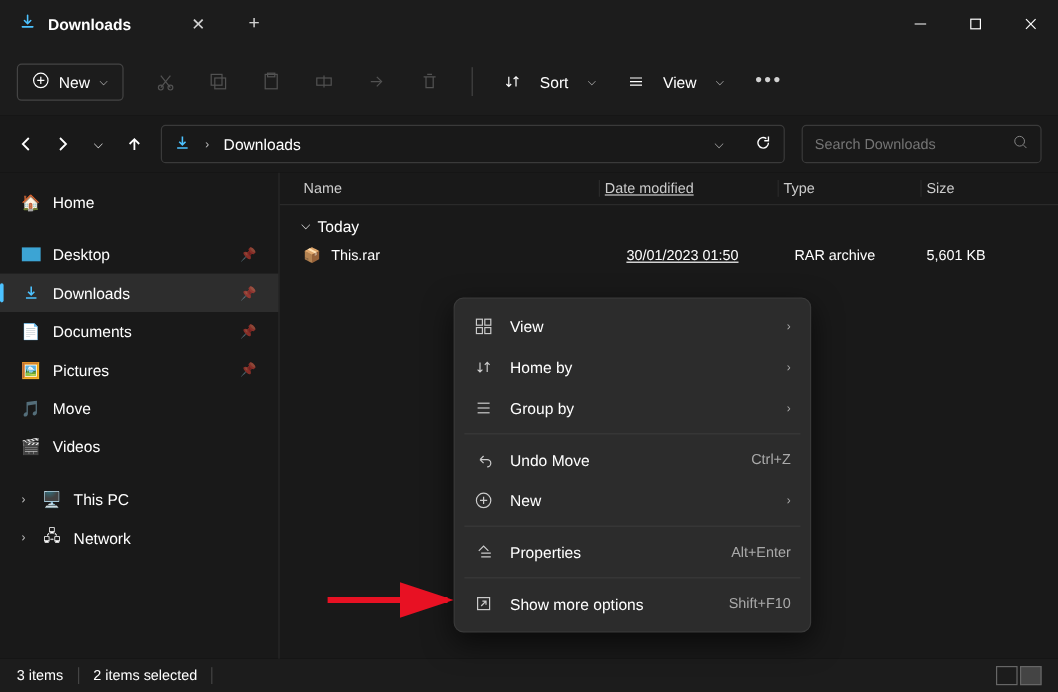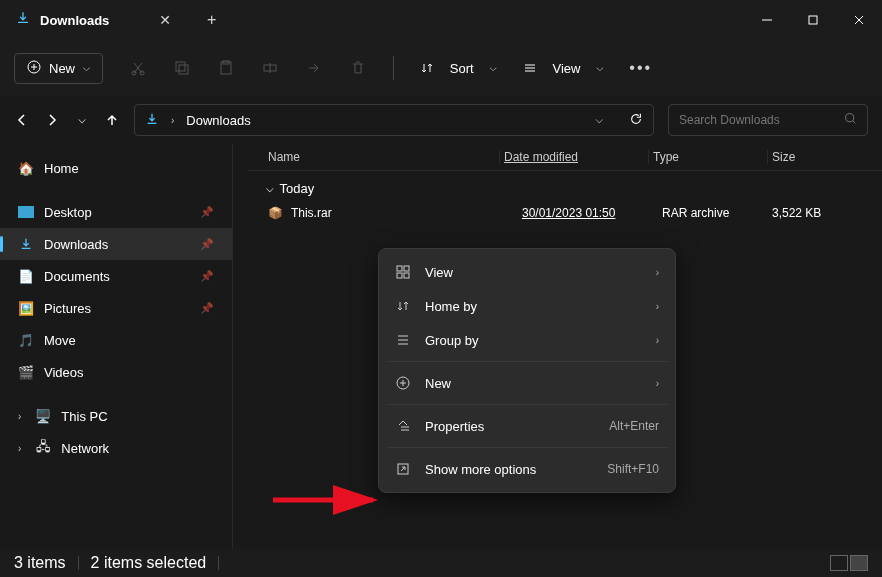--- a/index.html
+++ b/index.html
@@ -34,21 +34,21 @@
 .main { display: flex; height: 405px; background: #191919; }
 .sidebar { width: 232px; padding: 8px 0; }
 .side-item { display: flex; align-items: center; gap: 10px; padding: 8px 18px; font-size: 13px; cursor: pointer; position: relative; }
 .side-item.active { background: #2d2d2d; }
 .side-item.active::before { content:''; position:absolute; left:0; top:8px; bottom:8px; width:3px; background:#4cc2ff; border-radius:2px;}
 .side-item .pin { margin-left: auto; opacity: 0.5; font-size: 11px; }
 .side-item .expand { font-size: 10px; opacity: 0.7; margin-right:4px;}
 .side-sep { height: 12px; }
 .side-icon { width: 16px; height: 16px; display:inline-flex; align-items:center; justify-content:center;}
 
-.content { flex: 1; border-left: 1px solid #2a2a2a; position: relative; padding-left: 15px; }
+.content { flex: 1; border-left: 1px solid #2a2a2a; position: relative; }
 .columns { display: flex; padding: 6px 20px; font-size: 12px; color: #ccc; border-bottom: 1px solid #2a2a2a; }
 .col-name { flex: 1; }
 .col-date { width: 140px; text-decoration: underline; }
 .col-type { width: 110px; }
 .col-size { width: 90px; }
 .col-sep { width:1px; background:#2a2a2a; margin:0 4px;}
 .group-header { padding: 10px 18px 4px; font-size: 13px; display:flex; align-items:center; gap:6px;}
 .file-row { display: flex; align-items: center; padding: 6px 20px; font-size: 12px; }
 .file-row .col-name { display: flex; align-items: center; gap: 8px; }
 
@@ -58,21 +58,21 @@
 .ctx-icon { width: 16px; height: 16px; display:flex; align-items:center; justify-content:center; opacity:0.9;}
 .ctx-label { flex: 1; }
 .ctx-shortcut { font-size: 12px; color: #aaa; }
 .ctx-chev { font-size: 10px; color: #aaa; }
 .ctx-sep { height: 1px; background: #3a3a3a; margin: 4px 8px; }
 
 
 .arrow { position: absolute; left: 268px; top: 482px; z-index: 101; }
 
 
-.statusbar { position: absolute; bottom: 0; left: 0; right: 0; height: 28px; background: #1c1c1c; display: flex; align-items: center; padding: 0 14px; font-size: 16px; gap: 12px; }
+.statusbar { position: absolute; bottom: 0; left: 0; right: 0; height: 28px; background: #1c1c1c; display: flex; align-items: center; padding: 0 14px; font-size: 12px; gap: 12px; }
 .status-sep { width: 1px; height: 14px; background: #444; }
 .view-icons { margin-left: auto; display:flex; gap:2px;}
 .view-icon { width:18px; height:16px; border:1px solid #666; display:flex;}
 
 
 .dl-arrow { color:#4cc2ff; }
 </style>
 </head>
 <body>
 
@@ -267,21 +267,21 @@
       <span style="font-size:10px">⌵</span>
       <span>Today</span>
     </div>
     <div class="file-row">
       <div class="col-name">
         <span>📦</span>
         <span>This.rar</span>
       </div>
       <div class="col-date">30/01/2023 01:50</div>
       <div class="col-type">RAR archive</div>
-      <div class="col-size">3,522 KB</div>
+      <div class="col-size">5,601 KB</div>
     </div>
   </div>
 </div>
 
 <div class="ctx-menu">
   <div class="ctx-item">
     <span class="ctx-icon">
         <svg width="14" height="14" viewBox="0 0 14 14">
           <rect x="1" y="1" width="5" height="5" stroke="#ddd" fill="none"></rect>
           <rect x="8" y="1" width="5" height="5" stroke="#ddd" fill="none"></rect>
@@ -306,20 +306,29 @@
         <svg width="14" height="14" viewBox="0 0 14 14">
           <line x1="2" y1="3" x2="12" y2="3" stroke="#ddd"></line>
           <line x1="2" y1="7" x2="12" y2="7" stroke="#ddd"></line>
           <line x1="2" y1="11" x2="12" y2="11" stroke="#ddd"></line>
         </svg>
       </span>
     <span class="ctx-label">Group by</span>
     <span class="ctx-chev">›</span>
   </div>
   <div class="ctx-sep"></div>
+  <div class="ctx-item">
+    <span class="ctx-icon">
+        <svg width="14" height="14" viewBox="0 0 14 14">
+          <path d="M4 7h6a3 3 0 010 6M4 7l3-3M4 7l3 3" stroke="#ddd" fill="none"></path>
+        </svg>
+      </span>
+    <span class="ctx-label">Undo Move</span>
+    <span class="ctx-shortcut">Ctrl+Z</span>
+  </div>
   <div class="ctx-item">
     <span class="ctx-icon">
         <svg width="14" height="14" viewBox="0 0 14 14">
           <circle cx="7" cy="7" r="6" stroke="#ddd" fill="none"></circle>
           <line x1="7" y1="4" x2="7" y2="10" stroke="#ddd"></line>
           <line x1="4" y1="7" x2="10" y2="7" stroke="#ddd"></line>
         </svg>
       </span>
     <span class="ctx-label">New</span>
     <span class="ctx-chev">›</span>

